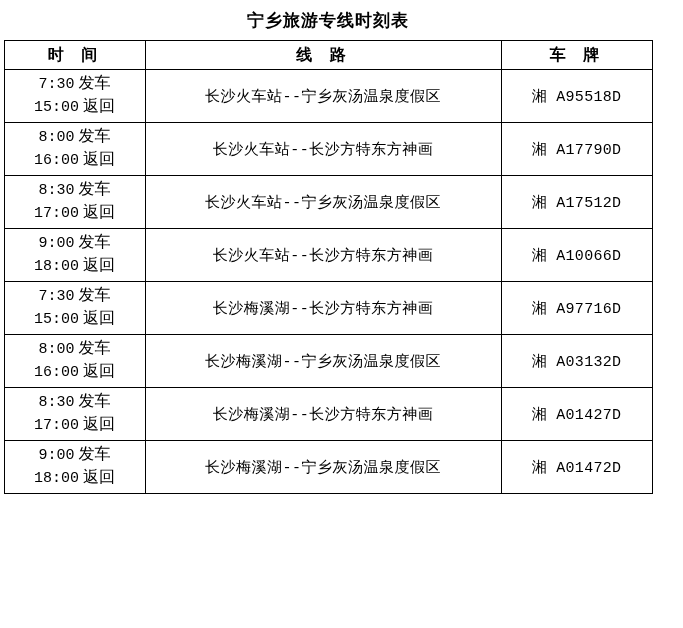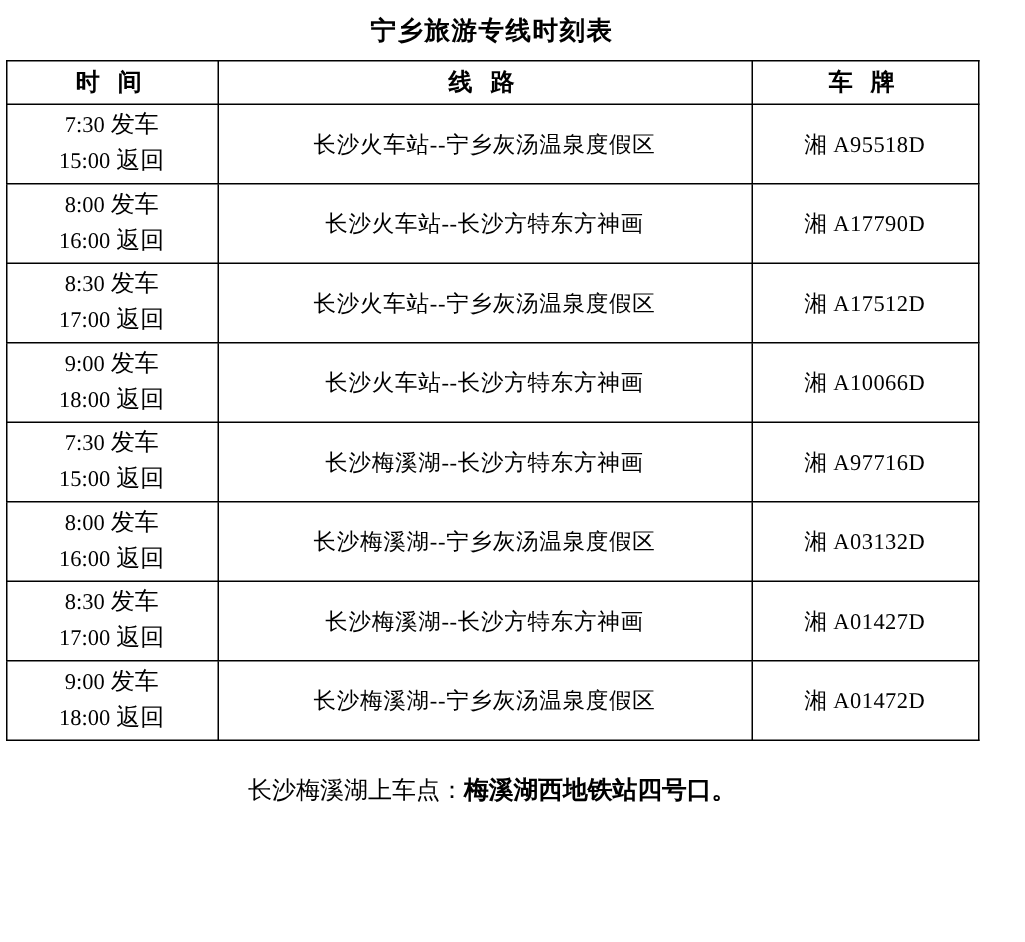--- a/index.html
+++ b/index.html
@@ -12,20 +12,21 @@
     background: #ffffff;
     font-family: "Liberation Serif", "DejaVu Serif", serif;
     color: #000000;
     overflow: hidden;
   }
   .page {
     position: relative;
     width: 656px;
     height: 628px;
     box-sizing: border-box;
+    font-family: Liberation Mono, monospace;
   }
   .doc-title {
     text-align: center;
     font-size: 17px;
     font-weight: bold;
     letter-spacing: 1px;
     padding-top: 9px;
     padding-bottom: 8px;
   }
   table.schedule {
@@ -183,18 +184,15 @@
           <span class="time-line"><span class="time-num">18:00</span><span class="time-lbl">返回</span></span>
         </td>
         <td class="col-route route-cell">长沙梅溪湖--宁乡灰汤温泉度假区</td>
         <td class="col-plate plate-cell">湘 A01472D</td>
       </tr>
 
     </tbody>
   </table>
 
   <div class="notes">
-    <div class="note-line">
-      <span class="note-label">长沙梅溪湖上车点：</span><span class="note-strong">梅溪湖西地铁站四号口。</span>
-    </div>
   </div>
 
 </div>
 
 </body></html>

